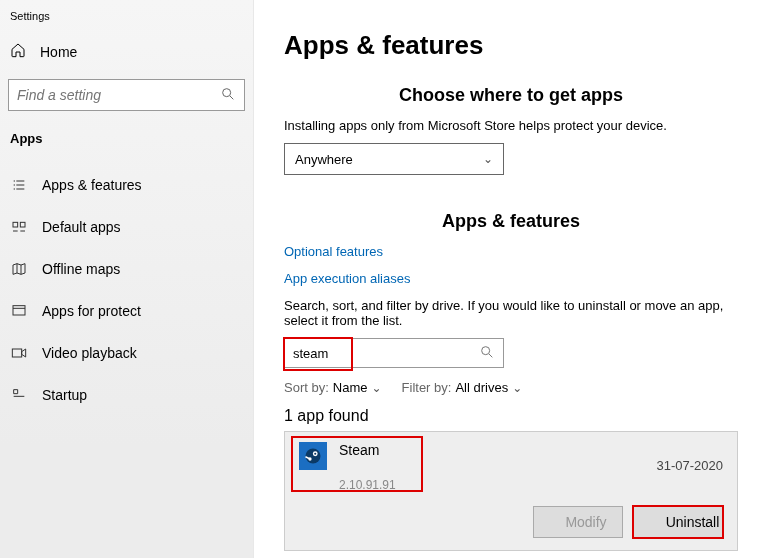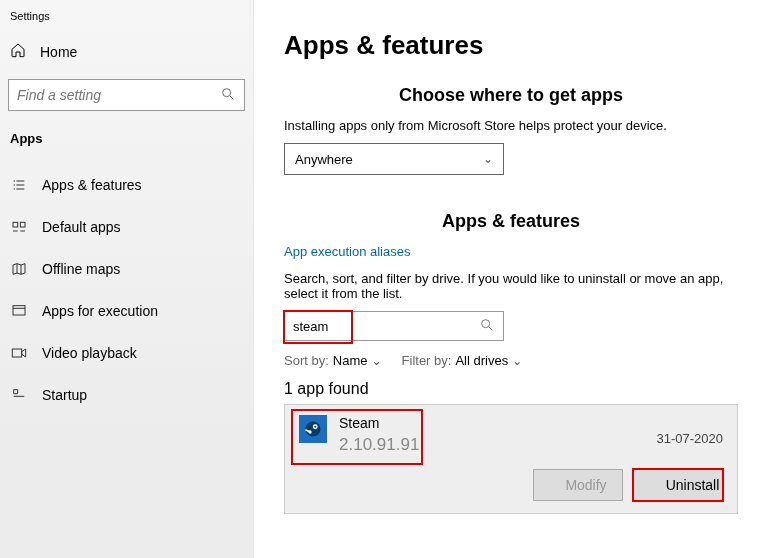--- a/index.html
+++ b/index.html
@@ -25,21 +25,21 @@
 .app-search .hl { position: absolute; left: -2px; top: -2px; width: 70px; height: 34px; border: 2px solid #d00; pointer-events: none; }
 .sort-row { display: flex; gap: 20px; margin: 12px 0; font-size: 13px; color: #666; }
 .sort-item { display: flex; align-items: center; gap: 4px; cursor: pointer; }
 .sort-item .val { color: #000; }
 .found { font-size: 16px; margin-bottom: 6px; }
 .app-row { background: #eee; border: 1px solid #ccc; padding: 10px 14px 12px 14px; position: relative; }
 .app-top { display: flex; align-items: flex-start; gap: 12px; position: relative; }
 .app-icon { width: 28px; height: 28px; background: #1b6ec2; display: flex; align-items: center; justify-content: center; color: #fff; }
 .app-meta { display: flex; flex-direction: column; }
 .app-name { font-size: 14px; }
-.app-ver { font-size: 17px; color: #888; margin-top: 4px; }
+.app-ver { font-size: 12px; color: #888; margin-top: 20px; }
 .app-date { position: absolute; right: 0; top: 16px; font-size: 13px; color: #444; }
 .app-hl { position: absolute; left: 6px; top: 4px; width: 132px; height: 56px; border: 2px solid #d00; pointer-events: none; }
 .btn-row { display: flex; gap: 10px; justify-content: flex-end; margin-top: 14px; }
 .btn { width: 90px; height: 32px; border: 1px solid #aaa; background: #ddd; font-size: 14px; cursor: pointer; display:flex; align-items:center; justify-content:center;}
 .btn.disabled { color: #999; cursor: default; padding-left: 16px; }
 .btn.hl { outline: 2px solid #d00; outline-offset: -1px; padding-left: 29px; }
 .icon svg { width: 16px; height: 16px; }
 .chev { font-size: 12px; color: #555; }
 .sect-gap { height: 36px; }
 </style>
@@ -90,21 +90,21 @@
           </span>
         <span>Offline maps</span>
       </li>
       <li>
         <span class="icon">
             <svg viewBox="0 0 24 24" stroke="currentColor" stroke-width="1.5" fill="none">
               <rect x="3" y="4" width="18" height="14"></rect>
               <path d="M3 8h18"></path>
             </svg>
           </span>
-        <span>Apps for execution</span>
+        <span>Apps for protect</span>
       </li>
       <li>
         <span class="icon">
             <svg viewBox="0 0 24 24" stroke="currentColor" stroke-width="1.5" fill="none">
               <rect x="2" y="6" width="14" height="12"></rect>
               <path d="M16 10l6-4v12l-6-4z"></path>
             </svg>
           </span>
         <span>Video playback</span>
       </li>
@@ -126,20 +126,21 @@
     <p class="sub">Installing apps only from Microsoft Store helps protect your device.</p>
     <div class="dropdown">
       <span>Anywhere</span>
       <span class="chev">⌄</span>
     </div>
 
     <div class="sect-gap"></div>
 
     <h2>Apps &amp; features</h2>
     <div class="links">
+      <a>Optional features</a>
       <a>App execution aliases</a>
     </div>
     <p class="sub" style="max-width:440px;">Search, sort, and filter by drive. If you would like to uninstall or move an app, select it from the list.</p>
 
     <div class="app-search">
       <div class="hl"></div>
       <input value="steam" style="">
       <span class="icon"><svg viewBox="0 0 24 24" fill="none" stroke="#777" stroke-width="1.5">
             <circle cx="10" cy="10" r="6"></circle>
             <path d="M20 20l-5-5"></path>

